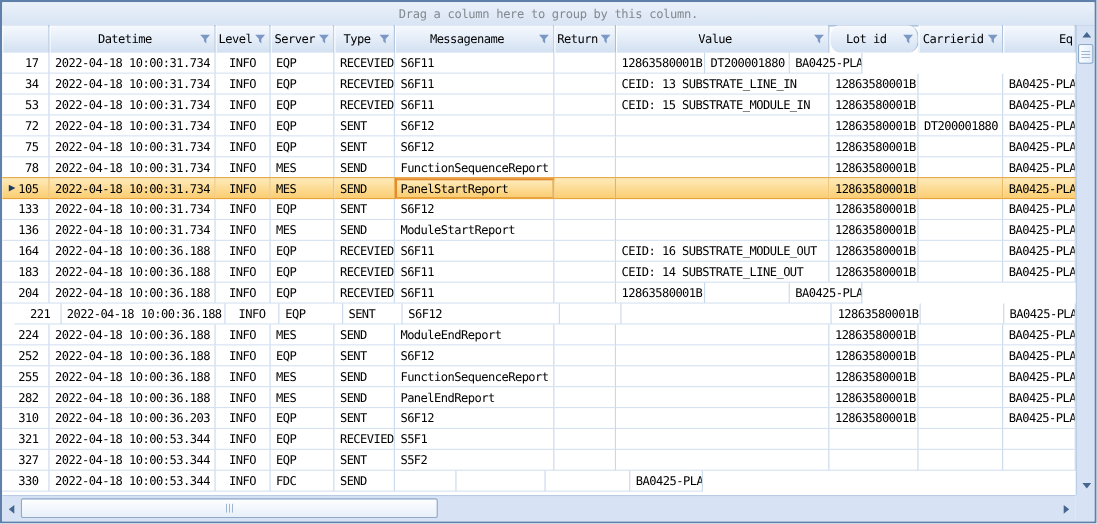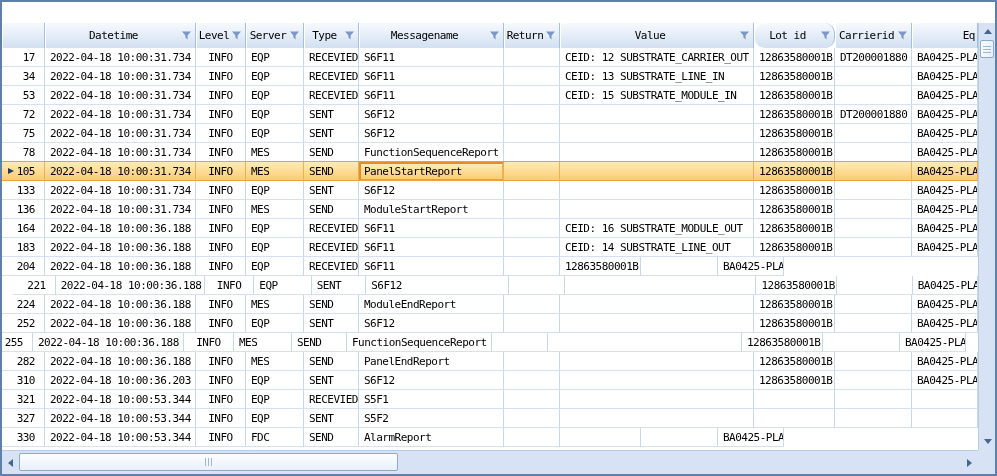--- a/index.html
+++ b/index.html
@@ -79,20 +79,23 @@
     display:flex;align-items:center;justify-content:center;
   }
   .grip-v{width:8px;height:8px;background:repeating-linear-gradient(90deg,#9FB6D3 0 1px,transparent 1px 3px);}
   .corner{position:absolute;right:0;bottom:0;width:17px;height:24px;background:#D7E3F4;}
 </style>
 </head>
 <body>
 
 <div class="grid">
 
+  <div class="group-panel">
+    <span>Drag a column here to group by this column.</span>
+  </div>
 
   <div class="header-row" id="headerRow">
       <div class="hcell" style="width: 43px;">
         <span></span>
       </div>
       <div class="hcell has-filter" style="width: 151px;">
         <span>Datetime</span>
         <span class="funnel">
           <svg width="11" height="11" viewBox="0 0 11 11">
             <path d="M1 1.5 h9 L6.6 5.5 v4 L4.4 7.6 V5.5 Z" fill="#7B97C4"></path>
@@ -184,23 +187,20 @@
         </div>
         <div class="cell" style="width: 55px;">
           <span>RECEVIED</span>
         </div>
         <div class="cell" style="width: 145px;">
           <span>S6F11</span>
         </div>
         <div class="cell" style="width: 56px;">
           <span></span>
         </div>
-        <div class="cell" style="width: 194px;">
-          <span>CEID: 12 SUBSTRATE_CARRIER_OUT</span>
-        </div>
         <div class="cell" style="width: 81px;">
           <span>12863580001B</span>
         </div>
         <div class="cell" style="width: 77px;">
           <span>DT200001880</span>
         </div>
         <div class="cell" style="width: 66px;">
           <span>BA0425-PLA</span>
         </div>
       </div>
@@ -686,21 +686,21 @@
           <span>12863580001B</span>
         </div>
         <div class="cell" style="width: 77px;">
           <span></span>
         </div>
         <div class="cell" style="width: 66px;">
           <span>BA0425-PLA</span>
         </div>
       </div>
       <div class="row">
-        <div class="cell align-right" style="width: 31px; text-align: right;">
+        <div class="cell align-right" style="width: 43px; text-align: right;">
           <span>255</span>
         </div>
         <div class="cell" style="width: 151px;">
           <span>2022-04-18 10:00:36.188</span>
         </div>
         <div class="cell align-center" style="width: 50px;">
           <span>INFO</span>
         </div>
         <div class="cell" style="width: 58px;">
           <span>MES</span>
@@ -875,23 +875,20 @@
           <span>2022-04-18 10:00:53.344</span>
         </div>
         <div class="cell align-center" style="width: 50px;">
           <span>INFO</span>
         </div>
         <div class="cell" style="width: 58px;">
           <span>FDC</span>
         </div>
         <div class="cell" style="width: 55px;">
           <span>SEND</span>
-        </div>
-        <div class="cell" style="width: 145px;">
-          <span>AlarmReport</span>
         </div>
         <div class="cell" style="width: 56px;">
           <span></span>
         </div>
         <div class="cell" style="width: 81px;">
           <span></span>
         </div>
         <div class="cell" style="width: 77px;">
           <span></span>
         </div>

